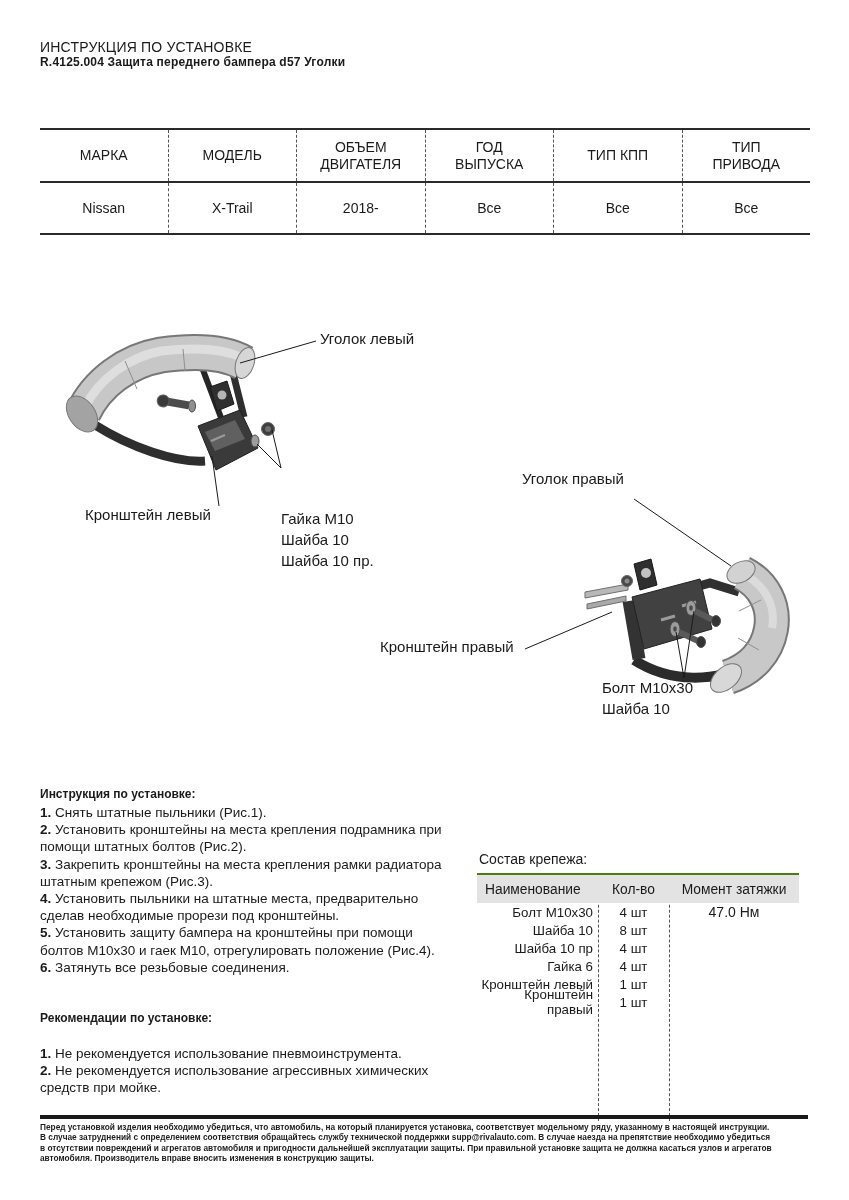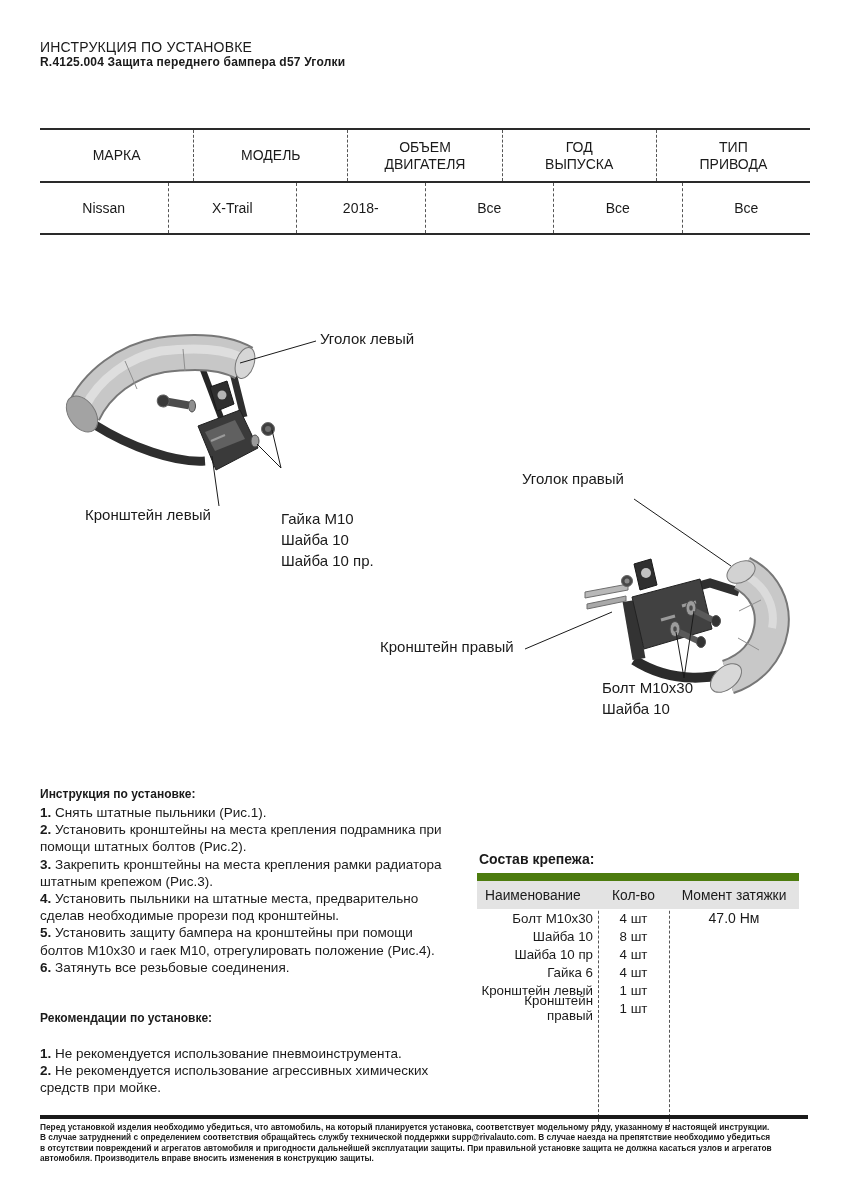--- a/index.html
+++ b/index.html
@@ -22,22 +22,22 @@
   
   .fig{pointer-events:none;}
   .fig-label{font-size:15px;white-space:nowrap;}
   .fasten-list div{line-height:21px;font-size:15px;white-space:nowrap;}
   
   .instr{left:40px;top:787px;width:412px;}
   .sec-head{font-size:12px;font-weight:bold;margin:0 0 3px 0;}
   .step{font-size:13.5px;line-height:17.2px;}
   .step b{font-weight:bold;}
   
-  .hw-head{left:479px;top:851px;font-size:14px;font-weight:bold;}
-  .hw{left:477px;top:873px;width:322px;height:246px;border-top:8px solid #4d7c0f;}
+  .hw-head{left:479px;top:851px;font-size:14px;font-weight:normal;}
+  .hw{left:477px;top:873px;width:322px;height:246px;border-top:2px solid #4d7c0f;}
   .hw .vline{position:absolute;top:0;bottom:0;width:0;border-left:1px dashed #555;}
   .hw .v1{left:121px;} .hw .v2{left:192px;}
   .hw-header{position:relative;display:flex;height:28px;background:#e3e3e3;align-items:center;font-size:13.8px;}
   .hw-header .c1{width:121px;padding-left:8px;box-sizing:border-box;text-align:left;}
   .hw-header .c2{width:71px;text-align:center;}
   .hw-header .c3{width:130px;text-align:center;}
   .hw-row{position:relative;display:flex;height:18px;align-items:center;font-size:13.3px;}
   .hw-row .c1{width:121px;padding-right:5px;box-sizing:border-box;text-align:right;}
   .hw-row .c2{width:71px;text-align:center;}
   .hw-row .c3{width:130px;text-align:center;}
@@ -73,20 +73,24 @@
       </div>
       <div class="spec-cell">
         <span>ОБЪЕМ</span>
         <span>ДВИГАТЕЛЯ</span>
       </div>
       <div class="spec-cell">
         <span>ГОД</span>
         <span>ВЫПУСКА</span>
       </div>
       <div class="spec-cell">
+        <span>ТИП КПП</span>
+        <span></span>
+      </div>
+      <div class="spec-cell">
         <span>ТИП</span>
         <span>ПРИВОДА</span>
       </div>
     </div>
     <div class="spec-row body">
       <div class="spec-cell">
           <span>Nissan</span>
         </div>
       <div class="spec-cell">
           <span>X-Trail</span>

